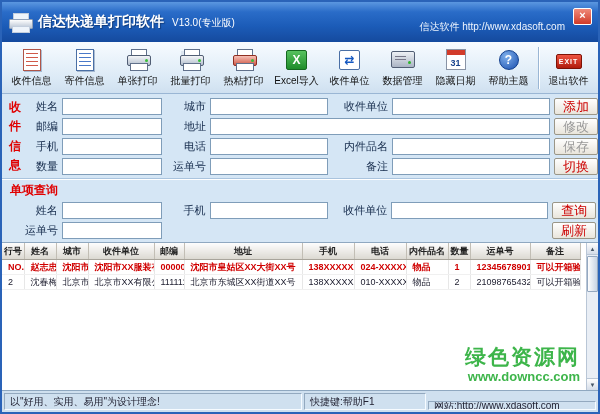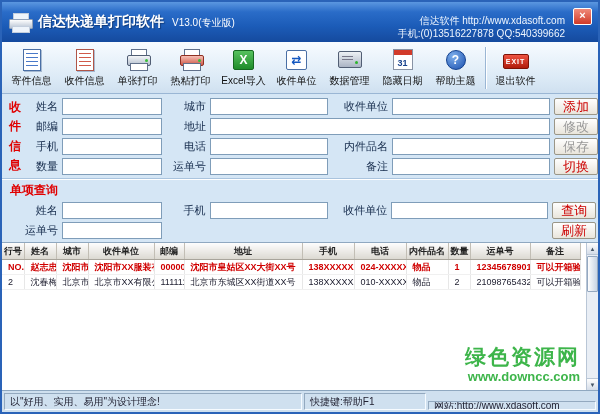--- a/index.html
+++ b/index.html
@@ -100,47 +100,56 @@
         <div class="a1"></div>
         <div class="a2"></div>
         <div class="a3"></div>
       </div>
     <div class="title-text">
       <span class="title-main">信达快递单打印软件</span>
       <span class="title-ver">V13.0(专业版)</span>
     </div>
     <div class="vendor">
       <div>信达软件 http://www.xdasoft.com</div>
-      <div>手机:(0)13516227878 QQ:540399662</div>
     </div>
     <div class="close-btn">×</div>
   </div>
 
   <div class="toolbar">
     <div class="tb-item">
       <div class="ic">
+          <div class="ic-doc red"></div>
+        </div>
+      <div class="tb-label">收件信息</div>
+    </div>
+    <div class="tb-item">
+      <div class="ic">
           <div class="ic-doc"></div>
         </div>
       <div class="tb-label">寄件信息</div>
-    </div>
-    <div class="tb-item">
-      <div class="ic">
-          <div class="ic-doc red"></div>
-        </div>
-      <div class="tb-label">收件信息</div>
     </div>
     <div class="tb-item">
       <div class="ic">
           <div class="ic-printer">
             <div class="pp1"></div>
             <div class="pp2"></div>
             <div class="pp3"></div>
           </div>
         </div>
       <div class="tb-label">单张打印</div>
+    </div>
+    <div class="tb-item">
+      <div class="ic">
+          <div class="ic-printer batch">
+            <div class="pp1"></div>
+            <div class="pp2"></div>
+            <div class="pp3"></div>
+          </div>
+        </div>
+      <div class="tb-label">批量打印</div>
     </div>
     <div class="tb-item">
       <div class="ic">
           <div class="ic-printer hot">
             <div class="pp1"></div>
             <div class="pp2"></div>
             <div class="pp3"></div>
           </div>
         </div>
       <div class="tb-label">热粘打印</div>

